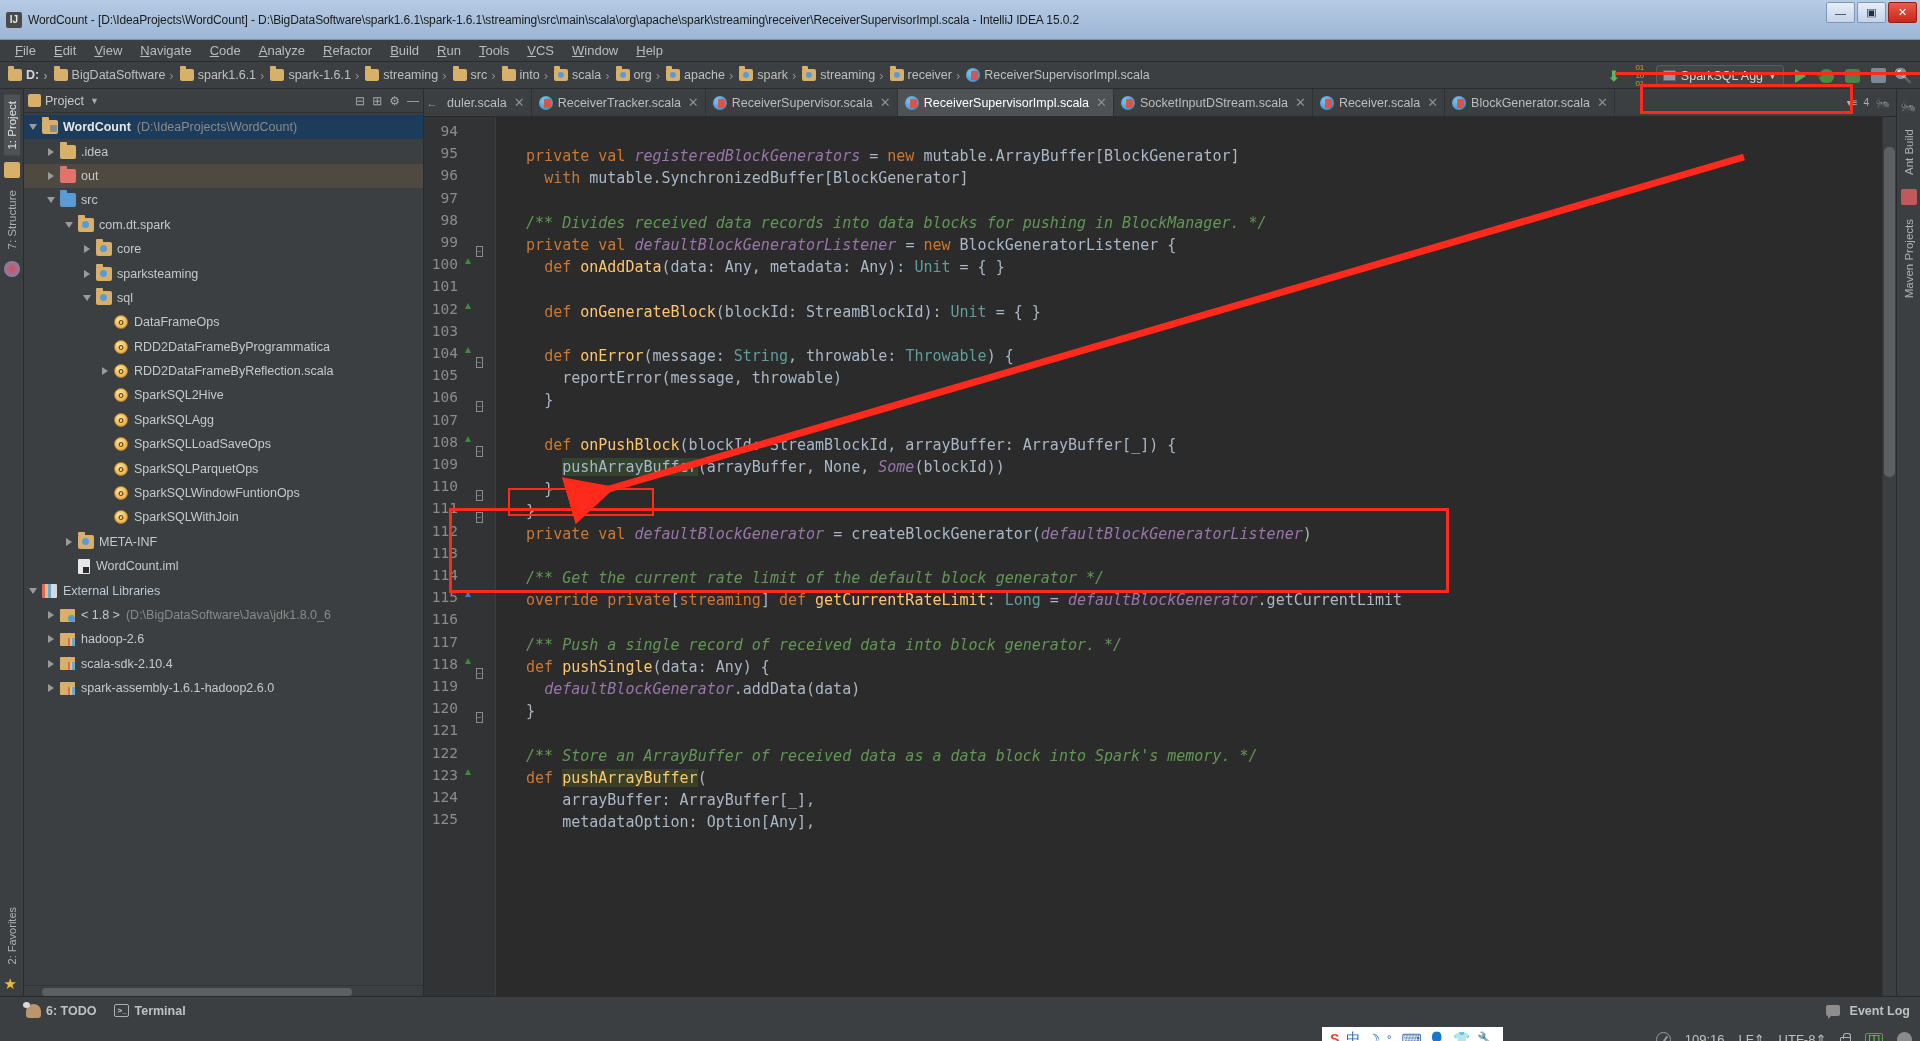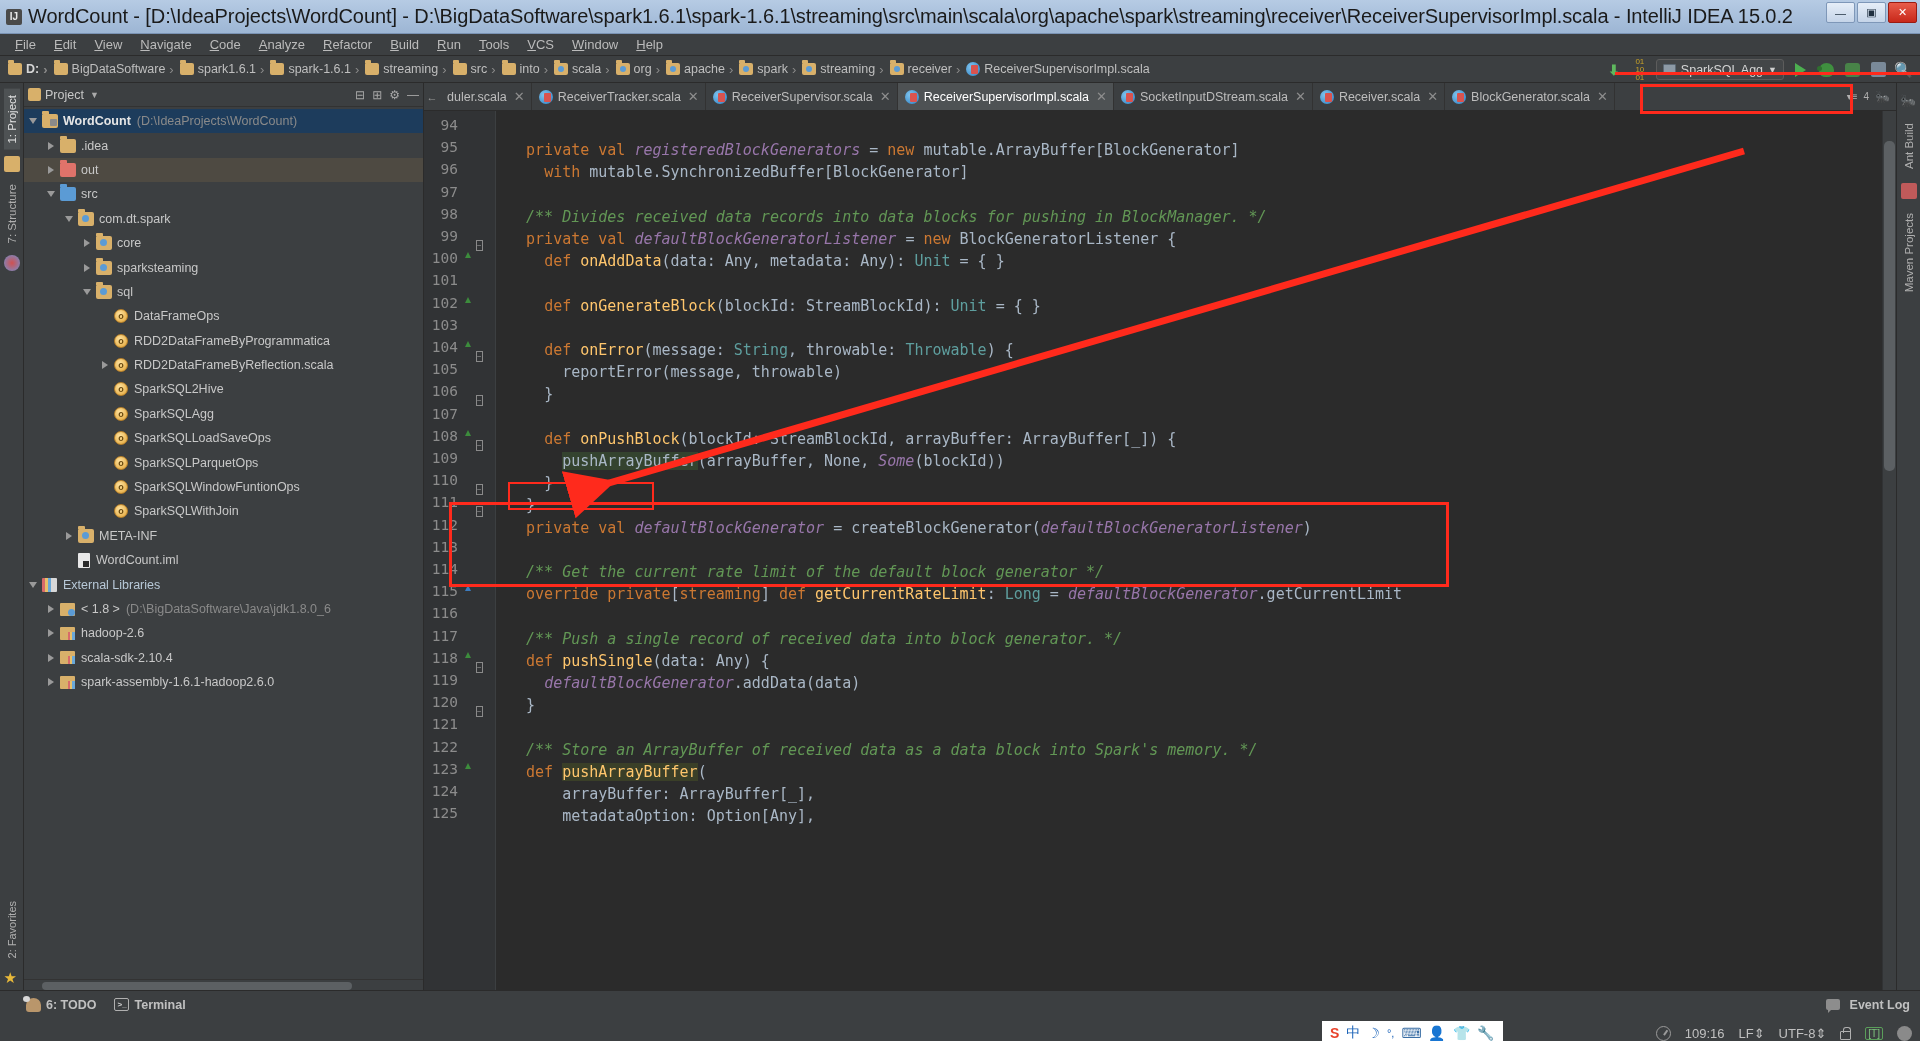--- a/index.html
+++ b/index.html
@@ -6,34 +6,34 @@
   html, body {
     width: 1920px; height: 1041px;
     overflow: hidden;
     background: #3c3f41;
     font-family: "Liberation Sans", sans-serif;
     -webkit-font-smoothing: antialiased;
   }
 
   
   #titlebar {
-    height: 34px;
+    height: 40px;
     background: linear-gradient(to bottom, #b6cbe4 0%, #a9c0dc 50%, #9db6d4 100%);
     display: flex; align-items: center;
     border-bottom: 1px solid #7a93b4;
     position: relative;
   }
   #titlebar .tb-icon {
     width: 16px; height: 16px; margin: 0 6px 0 6px;
     background: #4a4a4a; border-radius: 2px;
     display: flex; align-items: center; justify-content: center;
     color: #e8e8e8; font-size: 10px; font-weight: bold;
   }
   #titlebar .tb-title {
-    font-size: 20px; color: #1a1a1a;
+    font-size: 12px; color: #1a1a1a;
     white-space: nowrap; overflow: hidden;
     letter-spacing: -0.1px;
   }
   #titlebar .tb-buttons { position: absolute; right: 0; top: 0; display: flex; height: 26px; }
   #titlebar .tb-btn {
     width: 29px; height: 21px; margin: 2px 1px 0 1px;
     background: linear-gradient(to bottom,#e6eef8,#c5d4e8);
     border: 1px solid #7e97b8; border-radius: 2px;
     display: flex; align-items: center; justify-content: center;
     font-size: 11px; color: #203040;

